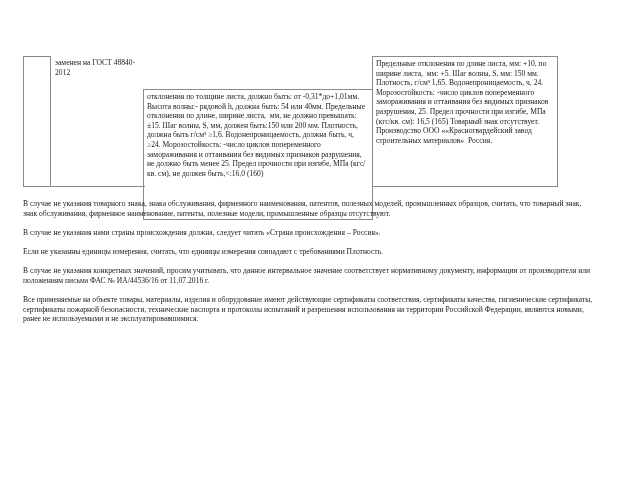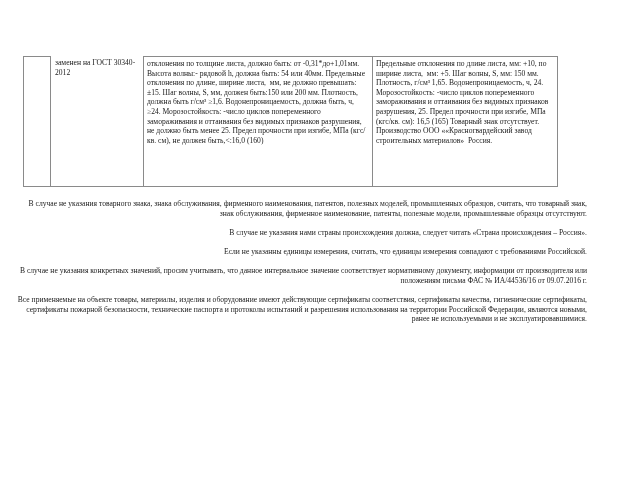--- a/index.html
+++ b/index.html
@@ -7,49 +7,49 @@
     width: 621px; height: 480px; overflow: hidden; position: relative;
     font-family: "Liberation Serif", "DejaVu Serif", serif;
     color: #1a1a1a; font-size: 7.6px; line-height: 9.6px;
   }
   .page { position: absolute; left: 0; top: 0; width: 621px; height: 480px; }
   .spec-table { position: absolute; left: 23px; top: 56px; height: 131px; }
   .cell { position: absolute; top: 0; height: 131px; box-sizing: border-box; padding: 2px 3px; }
   .cell.bordered { border: 1px solid #8a8a8a; }
   .c2 { left: 27px; width: 92px; border: 1px solid #8a8a8a; border-left: 1px solid #8a8a8a; padding-left: 4px; }
   .c2 { border-top: none; border-bottom: none; border-right: none; }
-  .c3 { left: 120px; width: 230px; }
+  .c3 { left: 120px; width: 230px; margin-top: 33px; }
   .c4 { left: 349px; width: 186px; }
   .c1b { position: absolute; left: 23px; top: 56px; width: 28px; height: 131px; box-sizing: border-box;
          border: 1px solid #8a8a8a; }
   .c1b-bottom { position: absolute; left: 50px; top: 186px; width: 95px; height: 1px; background: #8a8a8a; }
   .cell-text { white-space: pre-wrap; }
-  .notes { position: absolute; left: 17px; top: 199px; width: 570px; text-align: right; }
+  .notes { position: absolute; left: 23px; top: 199px; width: 570px; }
   .notes p { margin: 0 0 9.6px 0; }
 </style>
 </head>
 <body>
 
 <div class="page">
 
   <div class="spec-table">
     <div class="cell c2">
-      <div class="cell-text">заменен на ГОСТ 30340-2012</div>
+      <div class="cell-text">заменен на ГОСТ 48840-2012</div>
     </div>
     <div class="cell bordered c3">
       <div class="cell-text">отклонения по толщине листа, должно быть: от -0,31*до+1,01мм. Высота волны:- рядовой h, должна быть: 54 или 40мм. Предельные отклонения по длине, ширине листа,  мм, не должно превышать: ±15. Шаг волны, S, мм, должен быть:150 или 200 мм. Плотность, должна быть г/см³ ≥1,6. Водонепроницаемость, должна быть, ч, ≥24. Морозостойкость: -число циклов попеременного замораживания и оттаивания без видимых признаков разрушения, не должно быть менее 25. Предел прочности при изгибе, МПа (кгс/кв. см), не должен быть,&lt;:16,0 (160)</div>
     </div>
     <div class="cell bordered c4">
       <div class="cell-text">Предельные отклонения по длине листа, мм: +10, по ширине листа,  мм: +5. Шаг волны, S, мм: 150 мм. Плотность, г/см³ 1,65. Водонепроницаемость, ч, 24. Морозостойкость: -число циклов попеременного замораживания и оттаивания без видимых признаков разрушения, 25. Предел прочности при изгибе, МПа (кгс/кв. см): 16,5 (165) Товарный знак отсутствует. Производство ООО ««Красногвардейский завод строительных материалов»  Россия.</div>
     </div>
   </div>
   <div class="c1b"><span></span></div>
   <div class="c1b-bottom"></div>
 
   <div class="notes">
     <p>В случае не указания товарного знака, знака обслуживания, фирменного наименования, патентов, полезных моделей, промышленных образцов, считать, что товарный знак, знак обслуживания, фирменное наименование, патенты, полезные модели, промышленные образцы отсутствуют.</p>
     <p>В случае не указания нами страны происхождения должна, следует читать «Страна происхождения – Россия».</p>
-    <p>Если не указанны единицы измерения, считать, что единицы измерения совпадают с требованиями Российской.</p>
-    <p>В случае не указания конкретных значений, просим учитывать, что данное интервальное значение соответствует нормативному документу, информации от производителя или положениям письма ФАС № ИА/44536/16 от 09.07.2016 г.</p>
+    <p>Если не указанны единицы измерения, считать, что единицы измерения совпадают с требованиями Плотность.</p>
+    <p>В случае не указания конкретных значений, просим учитывать, что данное интервальное значение соответствует нормативному документу, информации от производителя или положениям письма ФАС № ИА/44536/16 от 11.07.2016 г.</p>
     <p>Все применяемые на объекте товары, материалы, изделия и оборудование имеют действующие сертификаты соответствия, сертификаты качества, гигиенические сертификаты, сертификаты пожарной безопасности, технические паспорта и протоколы испытаний и разрешения использования на территории Российской Федерации, являются новыми, ранее не используемыми и не эксплуатировавшимися.</p>
   </div>
 
 </div>
 
 </body></html>

